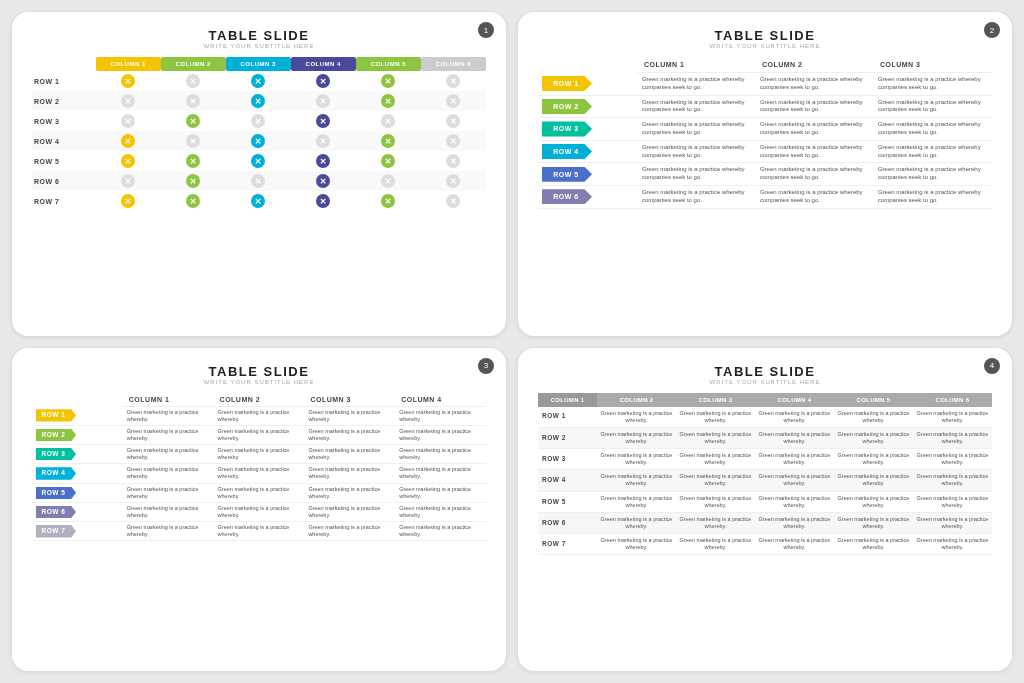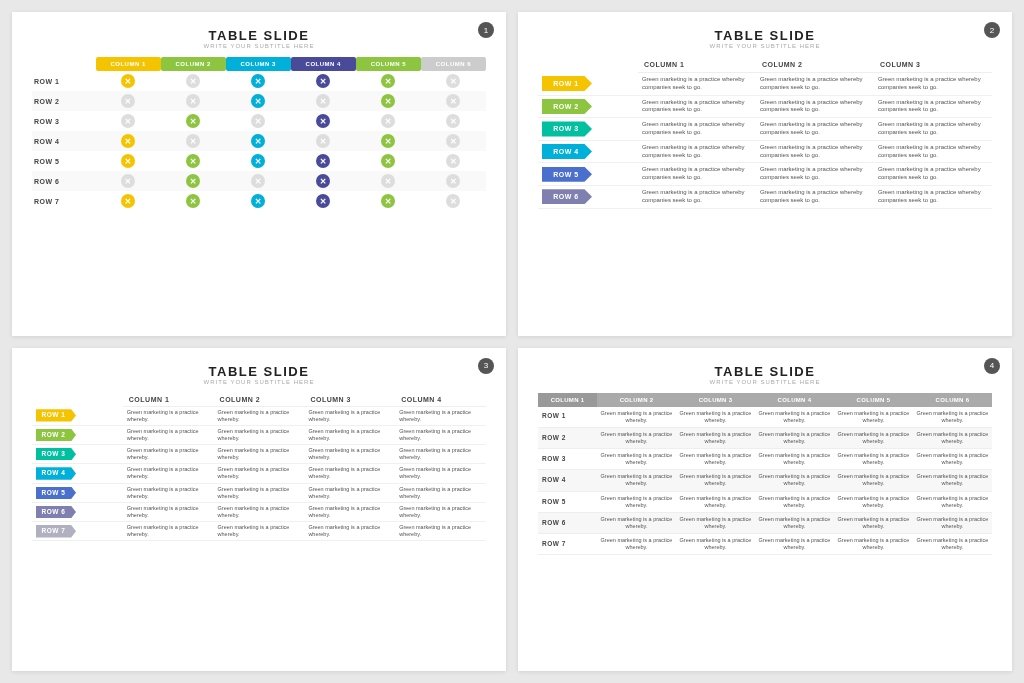--- a/index.html
+++ b/index.html
@@ -9,21 +9,21 @@
       width: 1024px;
       height: 683px;
       display: grid;
       grid-template-columns: 1fr 1fr;
       grid-template-rows: 1fr 1fr;
       gap: 12px;
       padding: 12px;
     }
     .slide {
       background: #fff;
-      border-radius: 0;
+      border-radius: 16px;
       padding: 16px 20px 12px;
       overflow: hidden;
       position: relative;
       box-shadow: 0 1px 4px rgba(0,0,0,0.1);
     }
     .slide-header {
       text-align: center;
       margin-bottom: 8px;
     }
     .slide-title {

